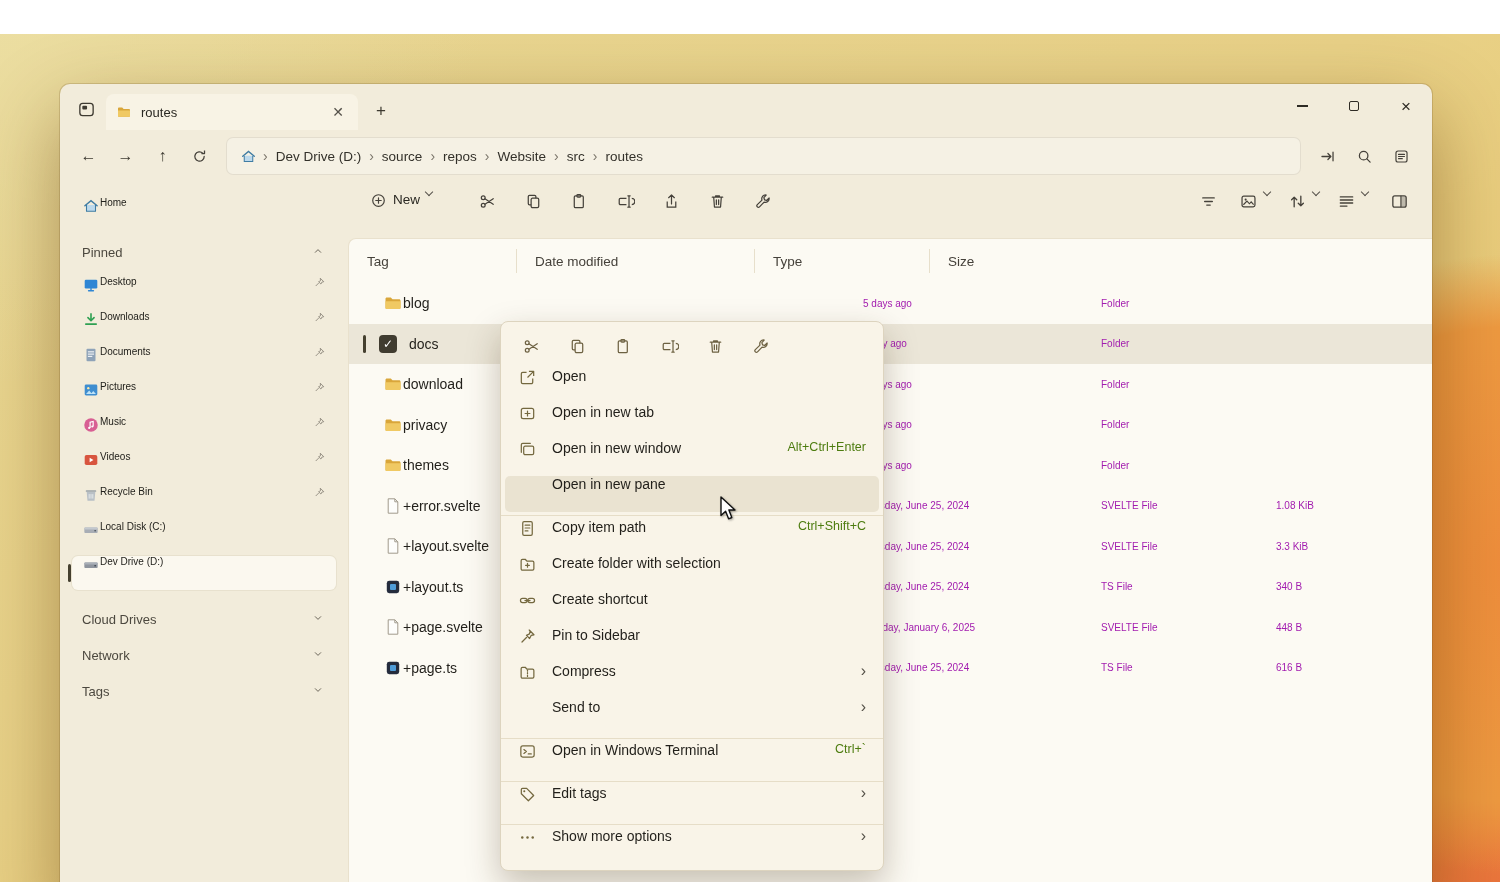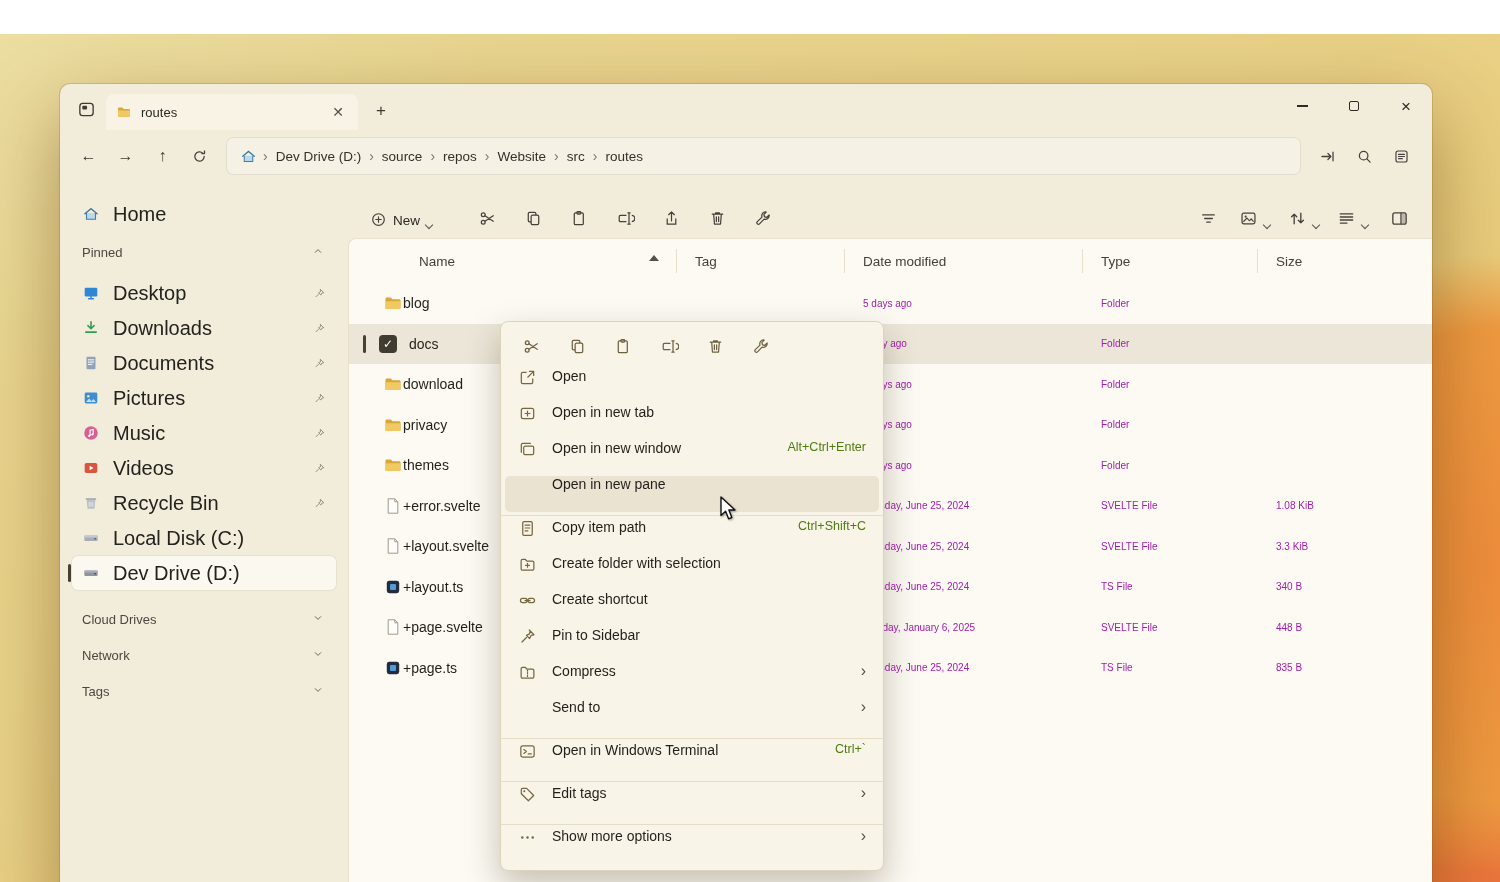--- a/index.html
+++ b/index.html
@@ -30,31 +30,31 @@
   
   .navbar{height:52px;display:flex;align-items:center;padding:0 12px 0 10px}
   .nav-btn{width:37px;height:34px;border-radius:6px;display:flex;align-items:center;justify-content:center;color:#3c3930;font-size:16px;flex:none}
   .addressbar{flex:1;height:38px;margin:0 8px;display:flex;align-items:center;background:rgba(255,255,255,.25);border:1px solid rgba(110,95,60,.13);border-radius:7px;padding:0 8px;min-width:0;overflow:hidden}
   .crumb{font-size:13.5px;padding:4px 7px;border-radius:4px;color:#33312a;white-space:nowrap}
   .crumb-sep{font-size:14px;color:#7a756a;padding:0 1px}
   
   .main{position:absolute;top:98px;left:0;right:0;bottom:0;display:flex}
   
   .sidebar{width:288px;padding-top:14px;position:relative;flex:none}
-  .sb-item{height:34px;margin:1px 12px;border-radius:6px;display:flex;align-items:center;gap:13px;padding:0 10px;font-size:20px;color:#23221d;position:relative}
+  .sb-item{height:34px;margin:1px 12px;border-radius:6px;display:flex;align-items:flex-start;padding:0 10px;font-size:10px;color:#23221d;position:relative}
   .sb-item .pin{margin-left:auto;color:#8a8478}
   .sb-head{height:30px;margin-top:14px;display:flex;align-items:flex-start;padding:0 24px 0 22px;font-size:13px;color:#4c483f}
   .sb-head .chev{margin-left:auto;color:#5c574c}
   .sb-item.selected{background:#fbf8ef;box-shadow:0 0 0 1px rgba(120,100,60,.08)}
   .sb-item.selected::before{content:"";position:absolute;left:-4px;top:8px;width:3px;height:18px;border-radius:2px;background:#45402f}
   .rot180{transform:rotate(180deg)}
   
   .rightcol{flex:1;display:flex;flex-direction:column;min-width:0}
   .toolbar{height:56px;display:flex;align-items:center;padding:0 14px 0 12px;gap:8px}
-  .tool-btn{height:36px;min-width:38px;border-radius:6px;display:flex;align-items:flex-end;justify-content:center;color:#45413a;gap:6px;padding:0 6px;flex:none}
+  .tool-btn{height:36px;min-width:38px;border-radius:6px;display:flex;align-items:flex-start;justify-content:center;color:#45413a;gap:6px;padding:0 6px;flex:none}
   .new-btn{padding:0 10px;font-size:13.5px;color:#2a2822}
   .mini-chev{width:6px;height:6px;border-right:1.4px solid #55514a;border-bottom:1.4px solid #55514a;transform:rotate(45deg);margin-top:-3px}
   .tb-right{margin-left:auto;display:flex;align-items:center;gap:6px}
   
   .filepane{flex:1;background:#fcfaf3;border-radius:8px 0 0 0;border-top:1px solid #e9e1cd;border-left:1px solid #e9e1cd;position:relative;overflow:hidden}
   .list-header{height:44px;display:flex;align-items:center;color:#45413a;font-size:13.5px}
   .hcell{display:flex;align-items:center;height:100%;position:relative;padding-left:18px}
   .hcell .hsep{position:absolute;right:0;top:10px;height:24px;width:1px;background:#e7dfcb}
   .h-name{width:328px;padding-left:70px}
   .h-tag{width:168px}.h-date{width:238px}.h-type{width:175px}.h-size{flex:1}
@@ -534,25 +534,20 @@
             <div class="tool-btn">
                 <svg width="19" height="19" class="ico">
                   <use href="#sym-panel"></use>
                 </svg>
               </div>
           </div>
         </div>
 
         <div class="filepane">
           <div class="list-header">
-            <div class="hcell h-name">
-              <span>Name</span>
-              <span class="sort-caret"></span>
-              <span class="hsep"></span>
-            </div>
             <div class="hcell h-tag">
               <span>Tag</span>
               <span class="hsep"></span>
             </div>
             <div class="hcell h-date">
               <span>Date modified</span>
               <span class="hsep"></span>
             </div>
             <div class="hcell h-type">
               <span>Type</span>
@@ -682,21 +677,21 @@
           <div class="file-row">
             <div class="c-name">
                 <svg width="20" height="20">
                   <use href="#sym-ts"></use>
                 </svg>
                 <span>+page.ts</span>
               </div>
             <div class="c-tag"></div>
             <div class="c-date">Tuesday, June 25, 2024</div>
             <div class="c-type">TS File</div>
-            <div class="c-size">835 B</div>
+            <div class="c-size">616 B</div>
           </div>
         </div>
       </div>
     </div>
 
     <div class="context-menu">
       <div class="cm-iconrow">
         <div class="cm-iconbtn">
             <svg width="19" height="19">
               <use href="#sym-cut"></use>

